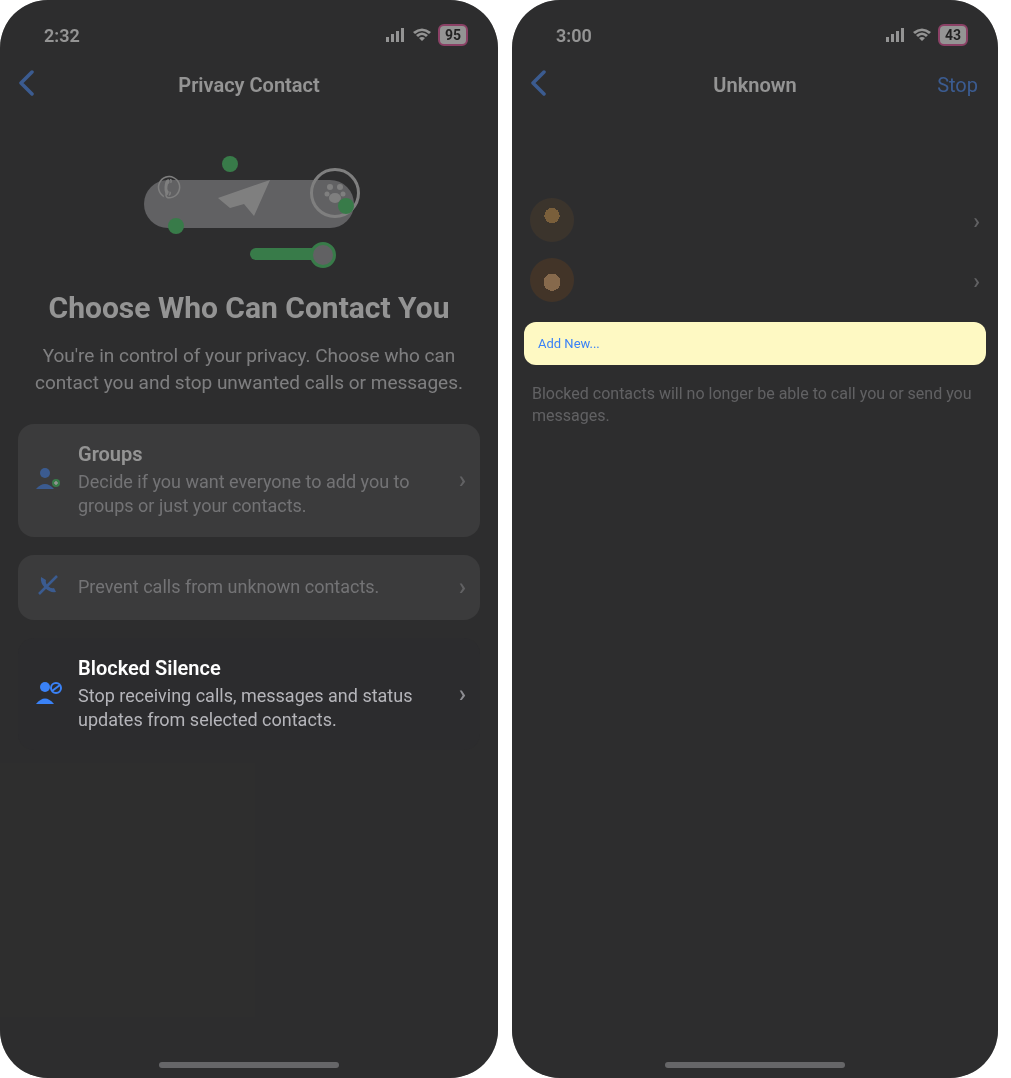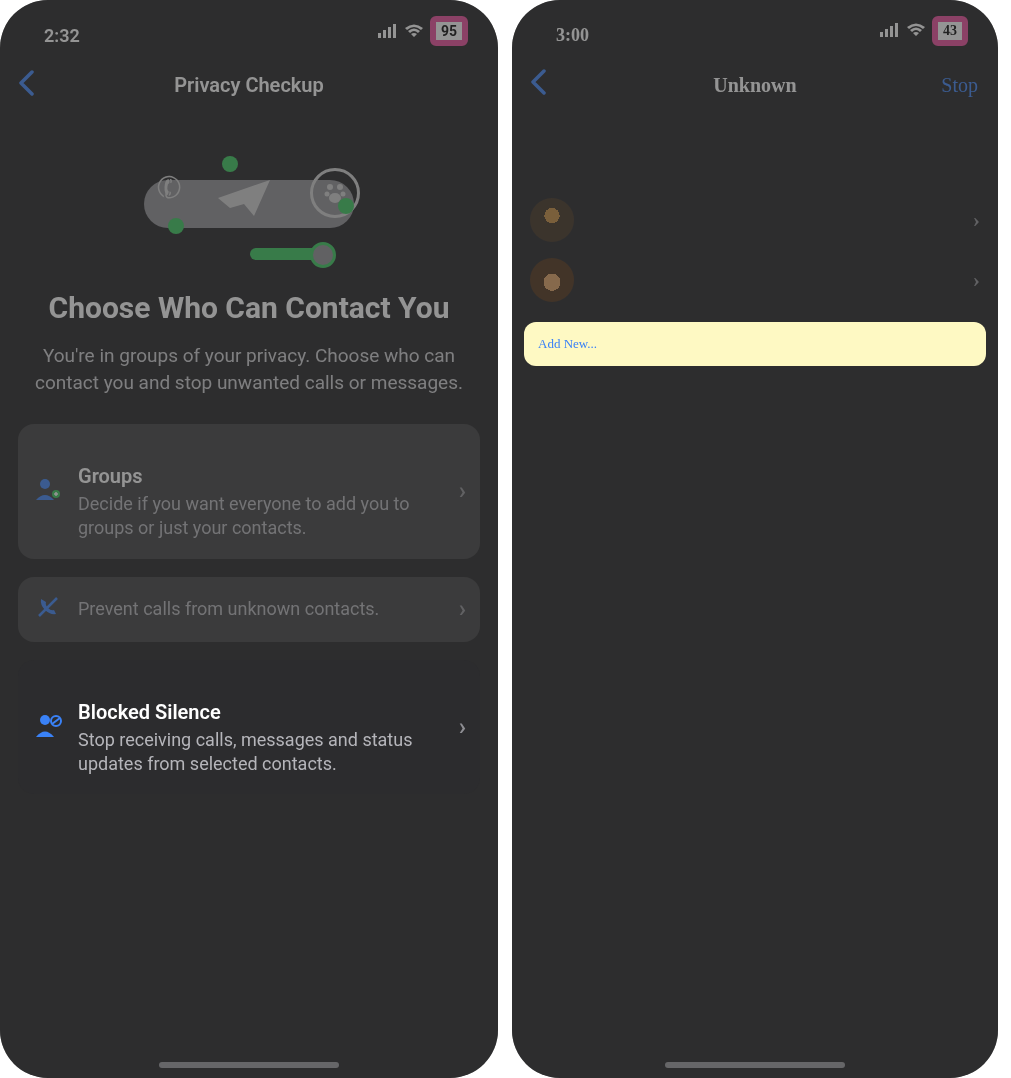--- a/index.html
+++ b/index.html
@@ -12,21 +12,21 @@
     gap: 14px;
   }
   .phone {
     position: relative;
     width: 498px;
     height: 1078px;
     background: #1c1c1e;
     border-radius: 48px;
     overflow: hidden;
   }
-  .phone.right { width: 486px; font-family: Liberation Serif, serif; }
+  .phone.right { width: 486px; }
   
   .dim::after {
     content:"";
     position:absolute;
     inset:0;
     background: rgba(60,60,60,0.55);
     pointer-events:none;
   }
   
   .status-bar {
@@ -35,21 +35,21 @@
     align-items:flex-end;
     padding: 18px 30px 8px 44px;
     height:54px;
     color:#fff;
     font-weight:600;
     font-size:18px;
   }
   .status-right { display:flex; gap:6px; align-items:center; }
   .signal-icon, .wifi-icon { display:inline-block; }
   .battery-badge {
-    border:6px solid #ec4899;
+    border:2px solid #ec4899;
     border-radius:6px;
     padding:0 5px;
     font-size:14px;
     font-weight:700;
     background:#fff;
     color:#000;
     line-height:18px;
   }
   
   .nav {
@@ -200,21 +200,20 @@
     text-align:center;
     font-size:22px;
     color:#3a82f7;
   }
   .card-body { flex:1; }
   .card-title {
     font-size:20px;
     font-weight:600;
     color:#fff;
     margin-bottom:4px;
-    margin-top:22px;
   }
   .card-desc {
     font-size:18px;
     color:#b5b5ba;
     line-height:1.35;
   }
   .card-chevron {
     color:#8e8e93;
     font-size:24px;
     font-weight:600;
@@ -299,21 +298,21 @@
       <span class="battery-badge">95</span>
     </span>
   </div>
 
   <div class="nav">
     <span class="nav-back">
       <svg width="16" height="26" viewBox="0 0 16 26">
           <path d="M14 2 L3 13 L14 24" stroke="#3a82f7" stroke-width="3.5" fill="none" stroke-linecap="round" stroke-linejoin="round"></path>
         </svg>
     </span>
-    <span class="nav-title">Privacy Checkup</span>
+    <span class="nav-title">Privacy Contact</span>
   </div>
 
   <div class="hero">
     <div class="illus">
       <div class="illus-bar"></div>
       <div class="illus-phone">✆</div>
       <div class="illus-plane">
         <svg width="56" height="44" viewBox="0 0 56 44">
             <path d="M2 22 L54 4 L38 40 L28 28 L14 32 Z" fill="#d1d1d1"></path>
           </svg>
@@ -327,21 +326,21 @@
             <ellipse cx="13" cy="18" rx="6" ry="5" fill="#d1d1d1"></ellipse>
           </svg>
       </div>
       <div class="illus-dot1"></div>
       <div class="illus-dot2"></div>
       <div class="illus-dot3"></div>
       <div class="illus-slider"></div>
       <div class="illus-knob"></div>
     </div>
     <h1>Choose Who Can Contact You</h1>
-    <p>You're in groups of your privacy. Choose who can contact you and stop unwanted calls or messages.</p>
+    <p>You're in control of your privacy. Choose who can contact you and stop unwanted calls or messages.</p>
   </div>
 
   <div class="options">
     <div class="card">
       <div class="card-icon">
         <svg width="26" height="22" viewBox="0 0 26 22">
             <circle cx="10" cy="6" r="5" fill="#3a82f7"></circle>
             <path d="M1 22 Q10 12 19 22 Z" fill="#3a82f7"></path>
             <circle cx="21" cy="16" r="4" fill="#34c759"></circle>
             <path d="M21 14 v4 M19 16 h4" stroke="#fff" stroke-width="1.5"></path>
@@ -426,15 +425,16 @@
     </div>
     <div class="list-row">
       <div class="avatar a2"></div>
       <div class="row-name"></div>
       <div class="row-chevron">›</div>
     </div>
   </div>
 
   <div class="add-row">Add New...</div>
 
+  <div class="footer-text">Blocked contacts will no longer be able to call you or send you messages.</div>
 
   <div class="home-indicator"></div>
 </div>
 
 </body></html>

